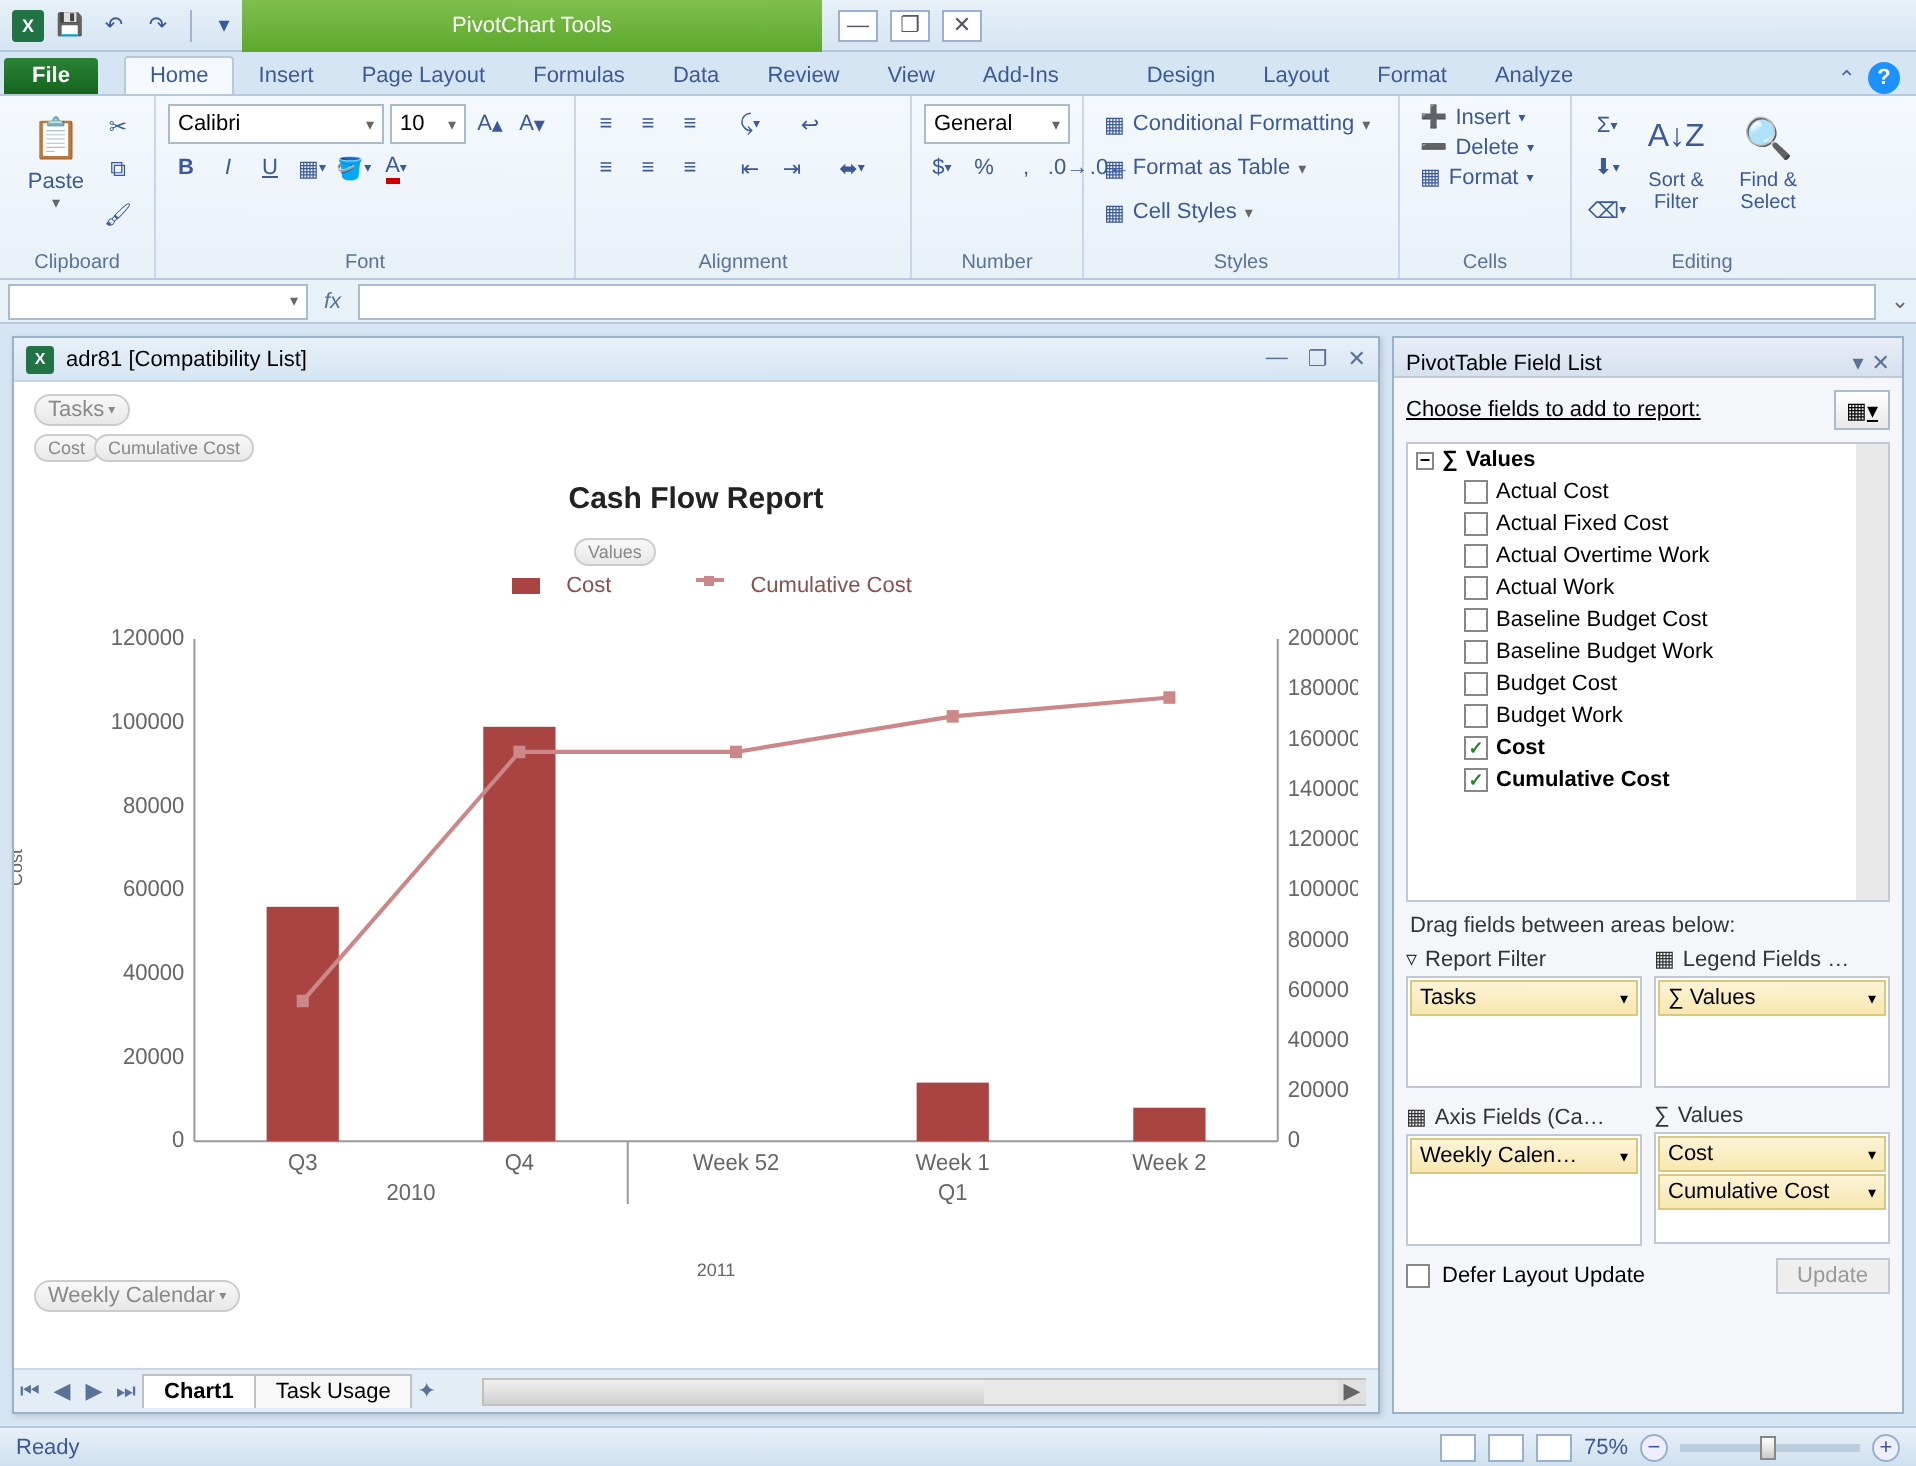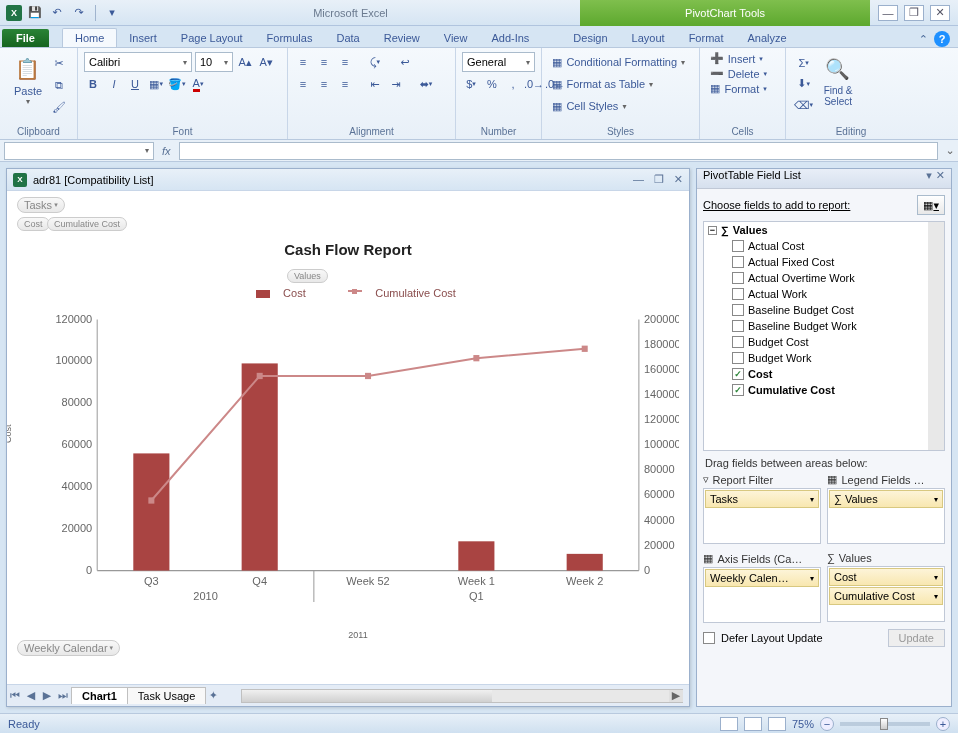--- a/index.html
+++ b/index.html
@@ -81,21 +81,21 @@
   .sheet-tabs { height:22px; background:#e4ecf6; border-top:1px solid #c8d6e8; display:flex; align-items:center;}
   .navbtn { width:16px;height:16px;display:flex;align-items:center;justify-content:center;color:#5a7296;cursor:pointer;}
   .stab { padding:2px 10px; background:#f8f8f8; border:1px solid #c0c0c0; border-bottom:none; margin-right:-1px; font-size:11px;}
   .stab.active { background:#fff; font-weight:bold;}
   .hscroll { flex:1; margin-left:20px; margin-right:6px; height:14px; background:#e8e8e8; border:1px solid #c0c0c0; position:relative;}
   .hscroll .thumb { position:absolute; left:0; width:250px; height:100%; background:linear-gradient(#f0f0f0,#d0d0d0);}
   .hscroll .arr { position:absolute; top:0; width:14px; height:100%; background:#e0e0e0; display:flex;align-items:center;justify-content:center;color:#666;} .hscroll .arr.right{right:-1px;}
 
   
   .fieldpane { width:256px; margin:6px 6px 6px 0; border:1px solid #9bb0cc; background:#f4f6fa; display:flex; flex-direction:column;}
-  .fieldpane-title { height:20px; background:linear-gradient(#e8eef7,#d6e0ee); border-bottom:1px solid #c0c8d6; display:flex;align-items:flex-start;padding:0 6px;gap:32px;}
+  .fieldpane-title { height:20px; background:linear-gradient(#e8eef7,#d6e0ee); border-bottom:1px solid #c0c8d6; display:flex;align-items:flex-end;padding:0 6px;gap:32px;}
   .fieldpane-title .btns { margin-left:auto; display:flex; gap:4px; color:#5a7296;}
   .choose-row { padding:6px; display:flex; align-items:center;text-decoration:underline;}
   .choose-row .ddbtn { margin-left:auto; width:28px;height:20px;border:1px solid #abc;background:linear-gradient(#fff,#e8e8e8);display:flex;align-items:center;justify-content:center;}
   .fieldlist { flex:1; margin:0 6px; border:1px solid #c0c8d6; background:#fff; overflow-y:auto; max-height:230px; position:relative;}
   .fieldlist .vsb { position:absolute; right:0; top:0; width:16px; bottom:0; background:#e8e8e8;}
   .fl-group { padding:2px 4px; display:flex; align-items:center; gap:4px; font-weight:bold;}
   .fl-item { padding:2px 4px 2px 28px; display:flex; align-items:center; gap:4px;}
   .fl-item.bold { font-weight:bold;}
   .cb { width:12px;height:12px;border:1px solid #888;background:#fff;display:inline-flex;align-items:center;justify-content:center;font-size:9px;color:#2a8336;}
   .minus { width:9px;height:9px;border:1px solid #888;display:flex;align-items:center;justify-content:center;font-size:9px;line-height:0;}
@@ -124,21 +124,20 @@
 
 <div class="titlebar">
   <div class="qat">
     <div class="excel-icon">X</div>
     <div class="qat-btn">💾</div>
     <div class="qat-btn">↶</div>
     <div class="qat-btn">↷</div>
     <div class="qat-sep"></div>
     <div class="qat-btn">▾</div>
   </div>
-  <div class="title-center">Microsoft Excel</div>
   <div class="title-center2">PivotChart Tools</div>
   <div class="winbtns">
     <div class="winbtn">—</div>
     <div class="winbtn">❐</div>
     <div class="winbtn">✕</div>
   </div>
 </div>
 
 <div class="tabrow">
   <div class="filetab">File</div>
@@ -284,20 +283,24 @@
   </div>
 
   <div class="rgroup" style="width:130px;border-right:none">
     <div style="display:flex;height:66px">
       <div style="display:flex;flex-direction:column;gap:2px;padding:2px">
         <div class="rbtn">Σ<span style="font-size:7px">▾</span></div>
         <div class="rbtn">⬇<span style="font-size:7px">▾</span></div>
         <div class="rbtn">⌫<span style="font-size:7px">▾</span></div>
       </div>
       <div class="bigbtn" style="width:46px">
+        <div class="bigbtn-icon" style="font-size:16px">A↓Z</div>
+        <span style="font-size:10px;text-align:center">Sort &amp; Filter</span>
+      </div>
+      <div class="bigbtn" style="width:46px">
         <div class="bigbtn-icon">🔍</div>
         <span style="font-size:10px;text-align:center">Find &amp; Select</span>
       </div>
     </div>
     <div class="rgroup-label">Editing</div>
   </div>
 </div>
 
 <div class="fbar">
   <div class="namebox">

